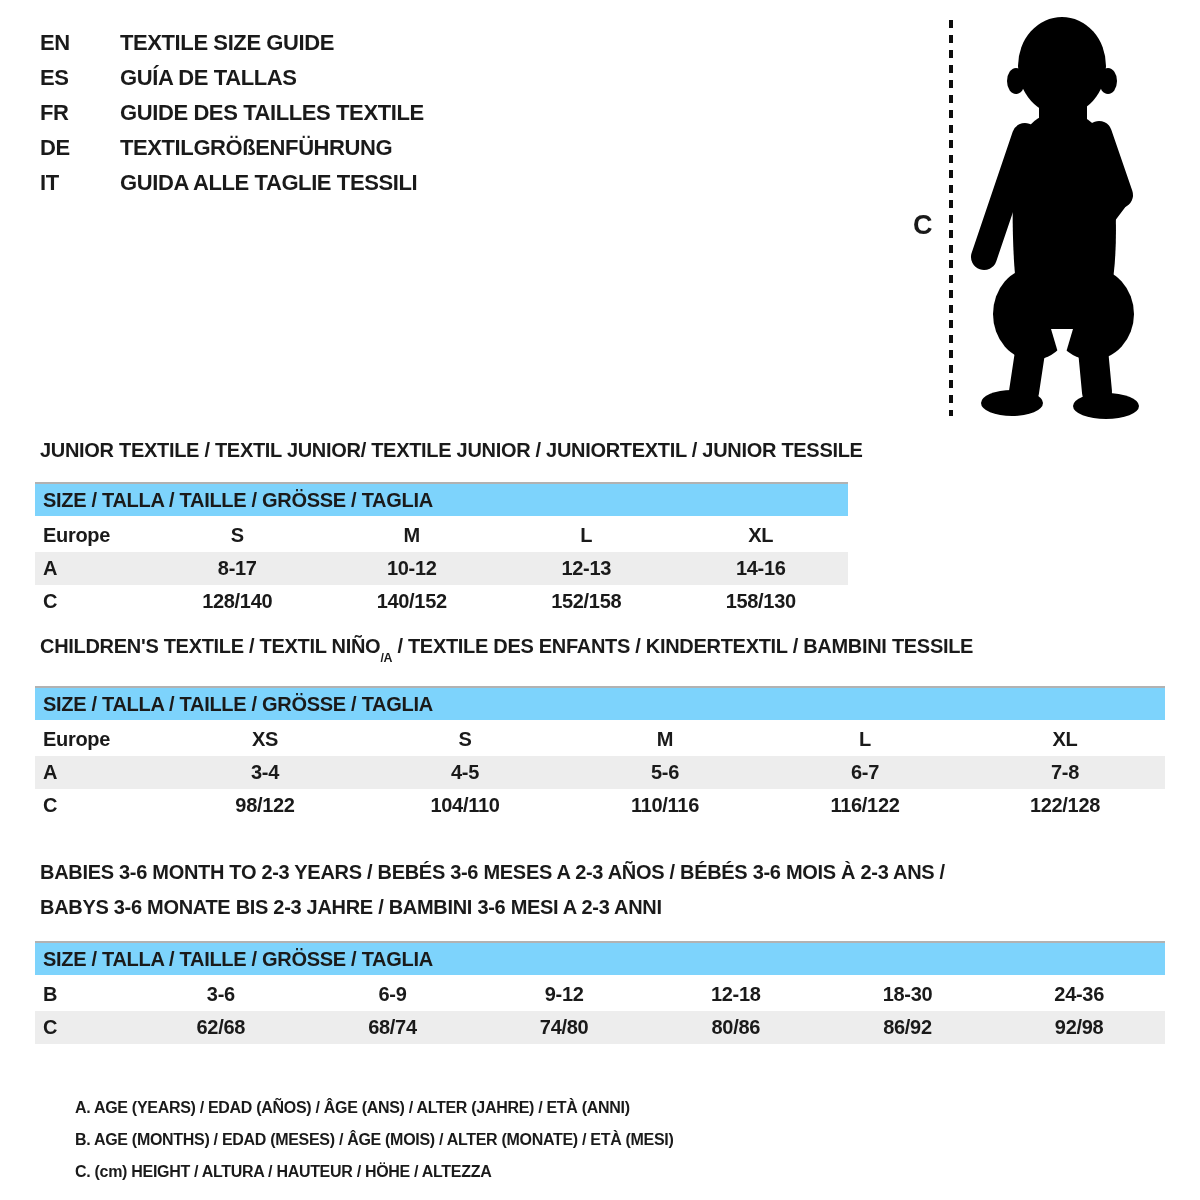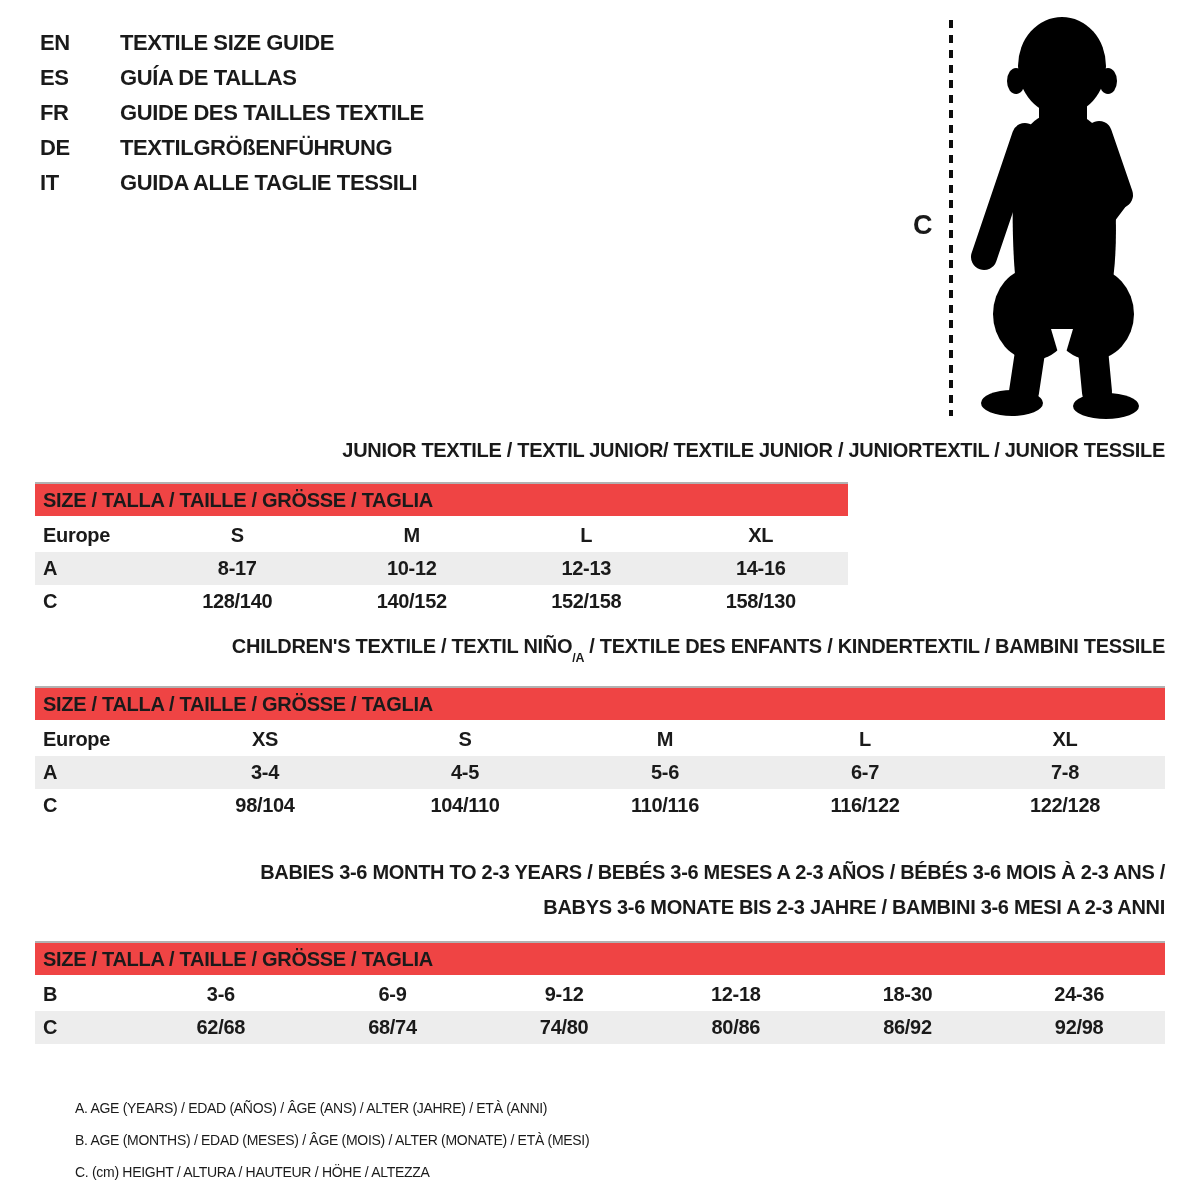--- a/index.html
+++ b/index.html
@@ -24,54 +24,54 @@
   .measure-line{
     position:absolute;left:44px;top:6px;width:4px;height:396px;
     background:repeating-linear-gradient(to bottom,#0d0d0d 0 8px,transparent 8px 15px);
   }
   .silhouette{position:absolute;left:62px;top:0;}
 
   
   .content{padding:0 35px;}
   .section-title{
     font-size:20px;font-weight:bold;letter-spacing:-0.3px;
-    margin:0 0 20px 5px;line-height:24px;white-space:nowrap;text-align:right;
+    margin:0 0 20px 5px;line-height:24px;white-space:nowrap;
   }
   .section-title sub{font-size:0.62em;position:relative;top:4px;}
   .sec-junior{margin-top:6px;}
   .sec-children{margin-top:16px;}
   .sec-babies{margin-top:33px;}
   .sec-babies .section-title{margin-bottom:16px;line-height:35px;}
 
   table.size-table{border-collapse:separate;border-spacing:0;table-layout:fixed;}
   table.w-junior{width:813px;}
   table.w-full{width:1130px;}
   th.size-head{
-    background:#ef4444;
+    background:#7dd3fc;
     border-top:2px solid #b2b2b2;
     border-bottom:3px solid #ffffff;
     height:28px;
     text-align:left;
     font-size:20px;font-weight:bold;letter-spacing:-0.3px;
     padding:2px 24px 2px 8px;
   }
   .size-table tbody td{
     height:33px;font-size:20px;font-weight:bold;letter-spacing:-0.3px;
     text-align:center;padding:0;vertical-align:middle;
   }
   .size-table tbody td.rowlabel{text-align:left;padding-left:8px;}
   .size-table tbody tr:nth-child(even){background:#ededed;}
   .size-table tbody tr:nth-child(odd){background:#ffffff;}
   col.labelcol-j{width:115px;}
   col.labelcol-c{width:130px;}
   col.labelcol-b{width:100px;}
 
   
   .footnotes{margin:48px 0 0 40px;}
-  .footnote{font-size:14px;font-weight:normal;letter-spacing:-0.3px;line-height:32px;white-space:nowrap;}
+  .footnote{font-size:16px;font-weight:bold;letter-spacing:-0.3px;line-height:32px;white-space:nowrap;}
 </style>
 </head>
 <body>
 
 <div class="page">
 
   <div class="top">
 
     <div class="langs">
       <div class="lang-row">
@@ -192,21 +192,21 @@
             <tr>
               <td class="rowlabel">A</td>
               <td>3-4</td>
               <td>4-5</td>
               <td>5-6</td>
               <td>6-7</td>
               <td>7-8</td>
             </tr>
             <tr>
               <td class="rowlabel">C</td>
-              <td>98/104</td>
+              <td>98/122</td>
               <td>104/110</td>
               <td>110/116</td>
               <td>116/122</td>
               <td>122/128</td>
             </tr>
           </tbody>
       </table>
     </section>
 
     <section class="sec-babies">

